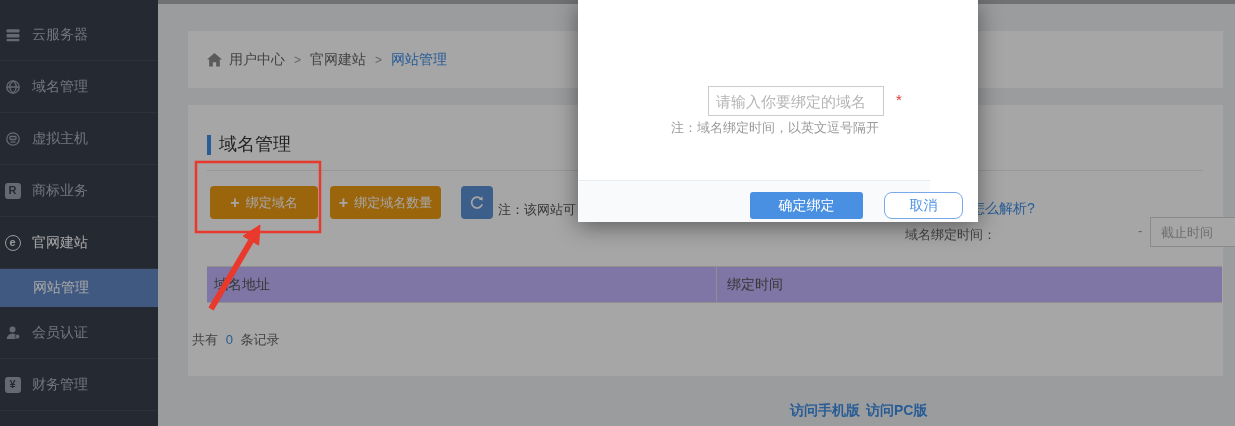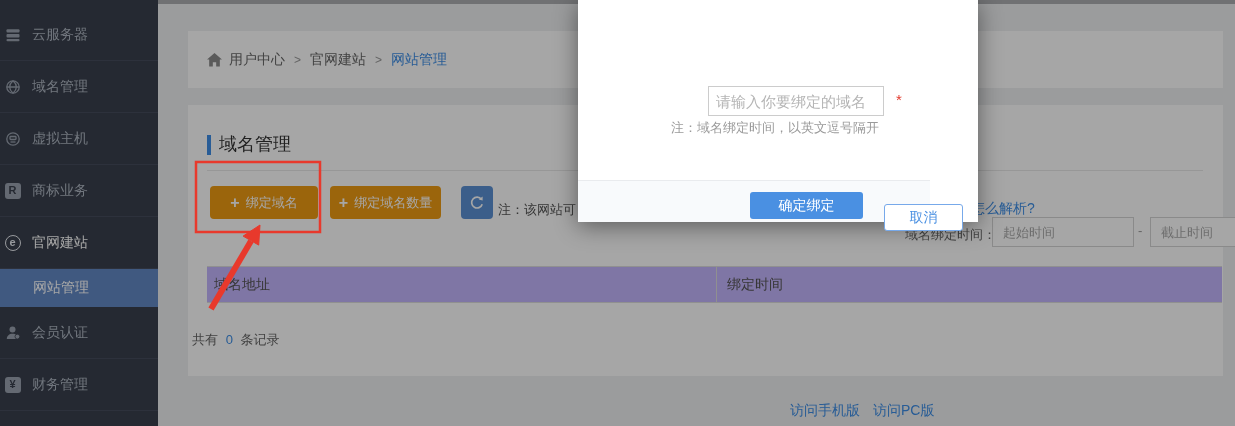--- a/index.html
+++ b/index.html
@@ -71,21 +71,21 @@
   .thead { position:absolute; left:19px; top:161px; width:1015px; height:37px;
     background:#c4b5fd; border-top:1px solid #ddd; border-bottom:1px solid #ddd;
     display:flex; align-items:center; font-size:14px; color:#555; }
   .th1 { width:509px; padding-left:7px; }
   .th-div { width:1px; height:37px; background:#ddd; }
   .th2 { padding-left:10px; }
   .summary { position:absolute; left:4px; top:226px; font-size:13px; color:#666;text-align:right; }
   .summary .cnt { color:var(--accent); margin:0 4px; }
 
   .footer-links { position:absolute; left:790px; top:402px; z-index:1;
-    display:flex; gap:13px; }
+    display:flex; gap:6px;font-weight:bold; }
   .footer-links a { color:var(--accent); font-size:14px; text-decoration:none;
     cursor:pointer; }
 
   
   .overlay { position:absolute; inset:0; background:rgba(0,0,0,0.35); z-index:40; }
   .modal { position:absolute; left:578px; top:0; width:400px; height:222px;
     z-index:50; box-shadow:0 4px 22px rgba(0,0,0,0.45); background:#fff; }
   .m-head { height:37px; background:var(--modal-blue); display:flex;
     align-items:center; padding-left:20px; position:relative; }
   .m-title { color:#fff; font-size:15px; }
@@ -100,21 +100,21 @@
   .m-star { position:absolute; left:318px; top:91px; color:var(--red-star);
     font-size:15px; }
   .m-note { position:absolute; left:93px; top:119px; font-size:13px; color:#9a9a9a; }
   .m-foot { position:absolute; left:0; top:180px; width:352px; height:42px;
     background:#f8fafc; border-top:1px solid #e9ebee; }
   .m-ok { position:absolute; left:172px; top:11px; width:113px; height:27px;
     background:var(--btn-blue); color:#fff; border:none; border-radius:3px;
     font-size:14px; cursor:pointer; font-family:inherit; }
   .m-cancel { position:absolute; left:306px; top:11px; width:79px; height:27px;
     background:#fff; color:var(--btn-blue); border:1px solid #77a9ea;
-    border-radius:3px; font-size:14px; cursor:pointer; font-family:Liberation Mono, monospace;margin-top:12px; }
+    border-radius:8px; font-size:14px; cursor:pointer; font-family:Liberation Mono, monospace; }
 
   
   .annot { position:absolute; inset:0; z-index:60; pointer-events:none; }
 </style>
 </head>
 <body>
 
 <nav class="sidebar">
   <div class="side-item">
     <span class="ic">
@@ -217,21 +217,20 @@
       <svg width="16" height="16" viewBox="0 0 16 16" fill="none" stroke="#fff" stroke-width="1.7">
         <path d="M13.2 9.2A5.4 5.4 0 1 1 12.4 4.4"></path>
         <polygon points="13.6,1.6 13.6,5.6 9.8,4.4" fill="#fff" stroke="none"></polygon>
       </svg>
     </span>
   </button>
   <span class="note-left">注：该网站可</span>
   <a class="resolve-link">怎么解析?</a>
 
   <span class="filter-label">域名绑定时间：</span>
-  <input class="date-input" id="date-start" placeholder="起始时间" style="">
   <span class="date-dash">-</span>
   <input class="date-input" id="date-end" placeholder="截止时间" style="">
 
   <div class="thead">
     <div class="th1">域名地址</div>
     <div class="th-div"></div>
     <div class="th2">绑定时间</div>
   </div>
 
   <div class="summary">

